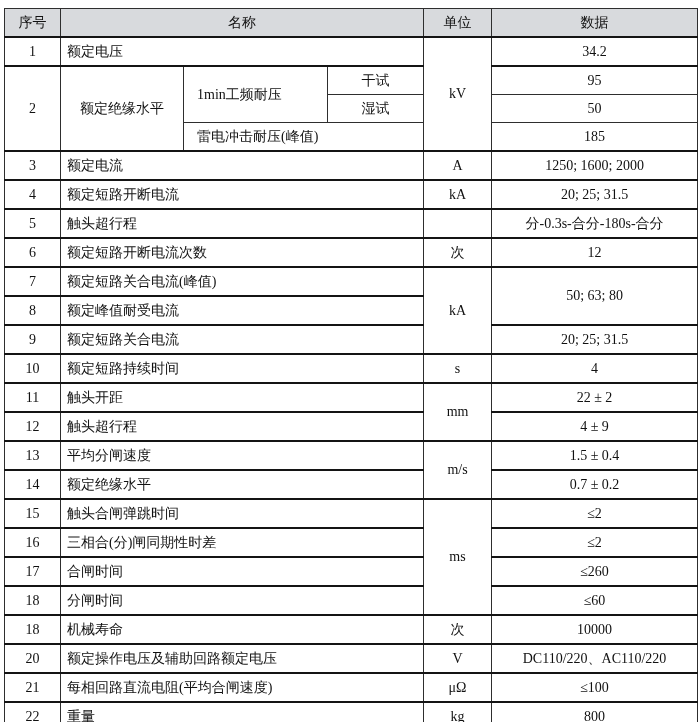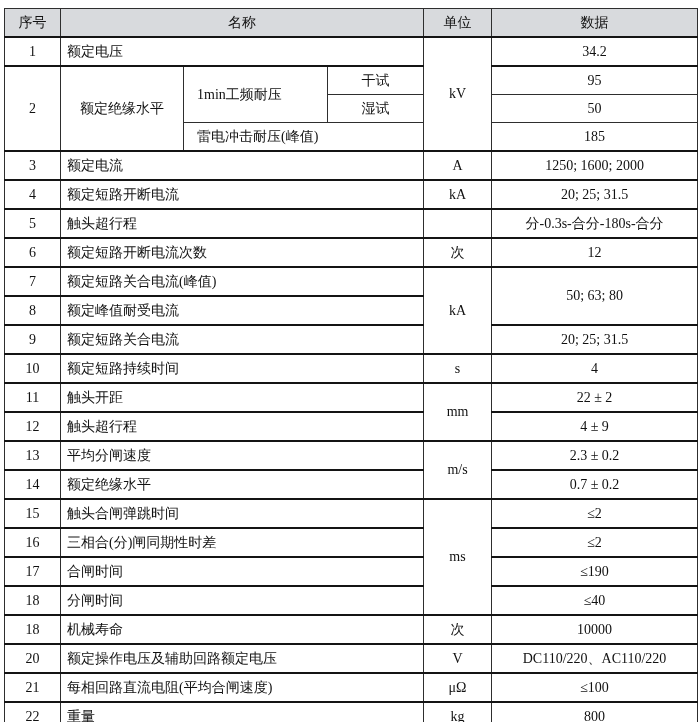--- a/index.html
+++ b/index.html
@@ -143,47 +143,47 @@
     </tr>
     <tr class="major">
       <td>12</td>
       <td colspan="3" class="left">触头超行程</td>
       <td>4 ± 9</td>
     </tr>
     <tr class="major">
       <td>13</td>
       <td colspan="3" class="left">平均分闸速度</td>
       <td rowspan="2">m/s</td>
-      <td>2.3 ± 0.2</td>
+      <td>1.5 ± 0.4</td>
     </tr>
     <tr class="major">
       <td>14</td>
       <td colspan="3" class="left">额定绝缘水平</td>
       <td>0.7 ± 0.2</td>
     </tr>
     <tr class="major">
       <td>15</td>
       <td colspan="3" class="left">触头合闸弹跳时间</td>
       <td rowspan="4">ms</td>
       <td>≤2</td>
     </tr>
     <tr class="major">
       <td>16</td>
       <td colspan="3" class="left">三相合(分)闸同期性时差</td>
       <td>≤2</td>
     </tr>
     <tr class="major">
       <td>17</td>
       <td colspan="3" class="left">合闸时间</td>
-      <td>≤190</td>
+      <td>≤260</td>
     </tr>
     <tr class="major">
       <td>18</td>
       <td colspan="3" class="left">分闸时间</td>
-      <td>≤40</td>
+      <td>≤60</td>
     </tr>
     <tr class="major">
       <td>18</td>
       <td colspan="3" class="left">机械寿命</td>
       <td>次</td>
       <td>10000</td>
     </tr>
     <tr class="major">
       <td>20</td>
       <td colspan="3" class="left">额定操作电压及辅助回路额定电压</td>

